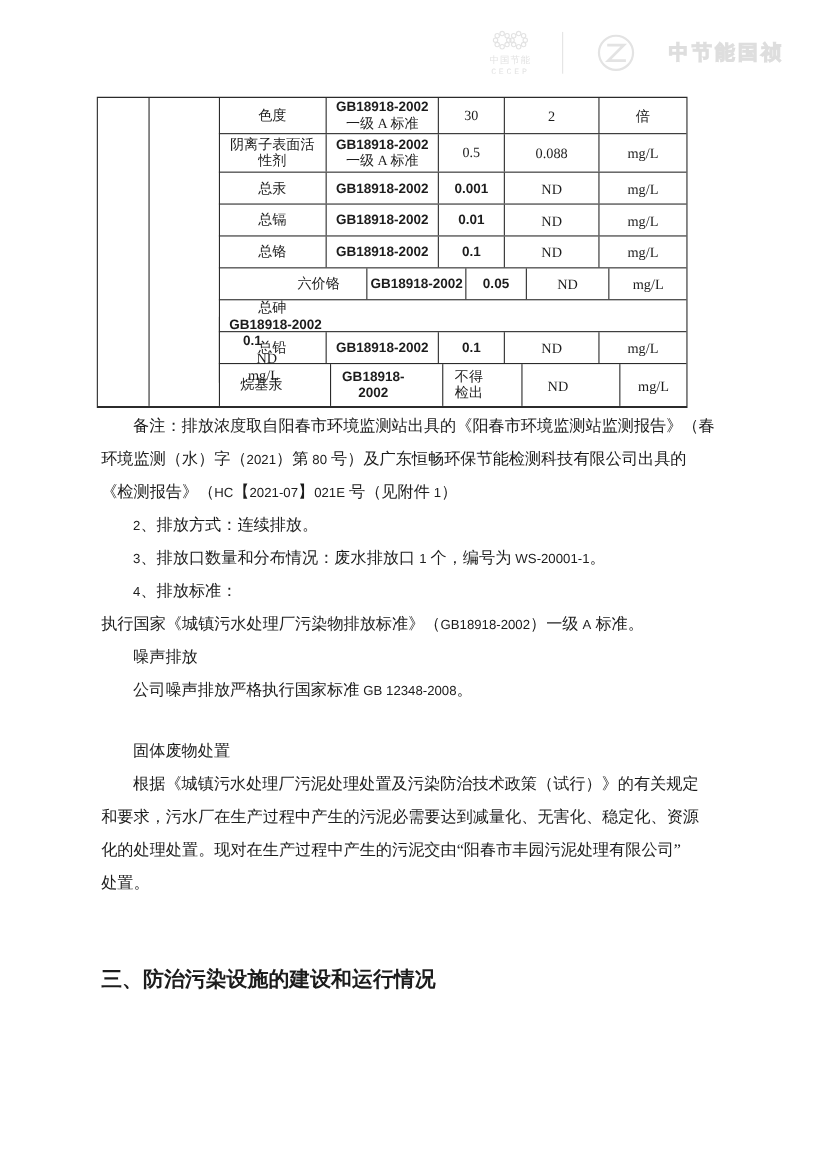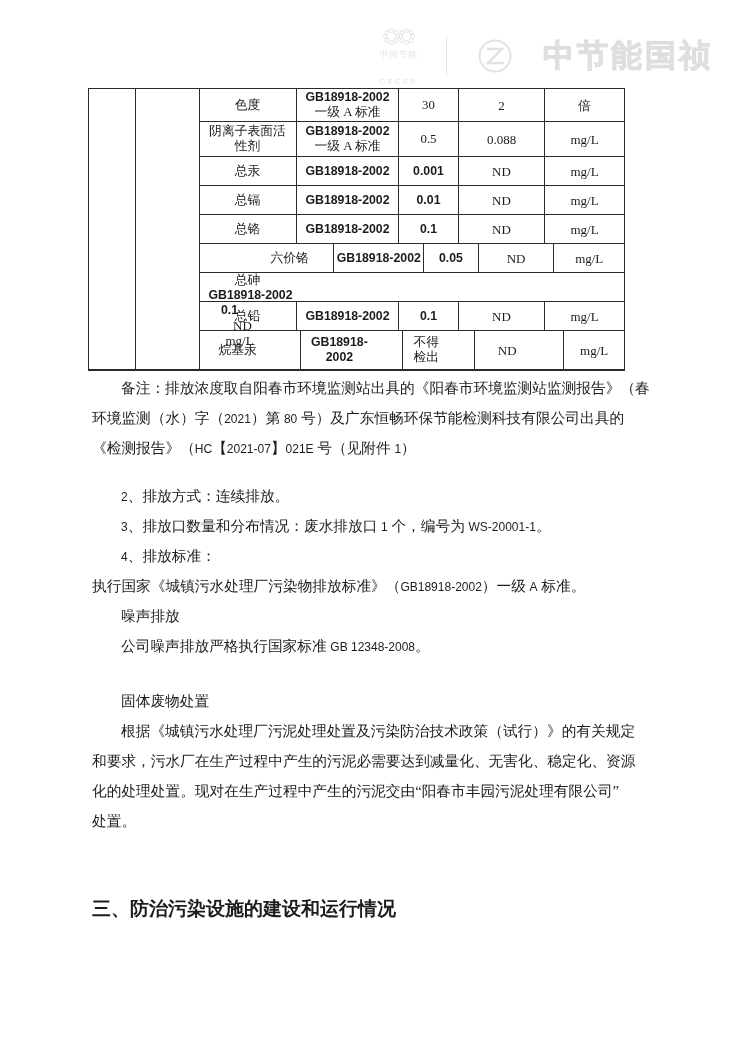--- a/index.html
+++ b/index.html
@@ -21,24 +21,24 @@
   }
 
   
   .hdr{
     position:absolute;top:26px;right:30px;
     display:flex;align-items:center;gap:28px;
     color:var(--logo);
   }
   .cecep{display:flex;flex-direction:column;align-items:center;line-height:1;}
   .cecep .cn{font-size:8.5px;letter-spacing:1px;margin-top:3px;font-family:"Liberation Sans",sans-serif;}
-  .cecep .en{font-size:7.5px;letter-spacing:2.5px;margin-top:19px;font-family:Liberation Sans, sans-serif;}
+  .cecep .en{font-size:7.5px;letter-spacing:2.5px;margin-top:4px;font-family:Liberation Mono, monospace;}
   .hdr-div{width:1px;height:38px;background:var(--logo);}
   .brand{
-    font-size:31px;font-weight:700;letter-spacing:3px;
+    font-size:18px;font-weight:700;letter-spacing:3px;
     font-family:"Liberation Sans",sans-serif;
     color:#f2f2f2;
     -webkit-text-stroke:1px #dedede;
   }
   .czwrap{display:flex;align-items:center;}
 
   
   .tbl{
     position:absolute;left:88px;top:88px;width:537px;
     border:1px solid var(--bd);
@@ -70,21 +70,21 @@
   .doc{
     position:absolute;left:92px;top:373px;width:562px;
   }
   .bline{
     height:30px;line-height:30px;
     font-size:14.7px;
     white-space:nowrap;
   }
   .bline.ind{padding-left:29px;}
   .lat{font-family:"Liberation Sans","DejaVu Sans",sans-serif;font-size:12px;}
-  #items{margin-top:18px;}
+  #items{}
   #solid{margin-top:25px;}
   .heading{
     margin-top:62px;
     font-family:"Liberation Sans","DejaVu Sans",sans-serif;
     font-weight:700;font-size:19px;line-height:22px;
     white-space:nowrap;
   }
 </style>
 </head>
 <body>

